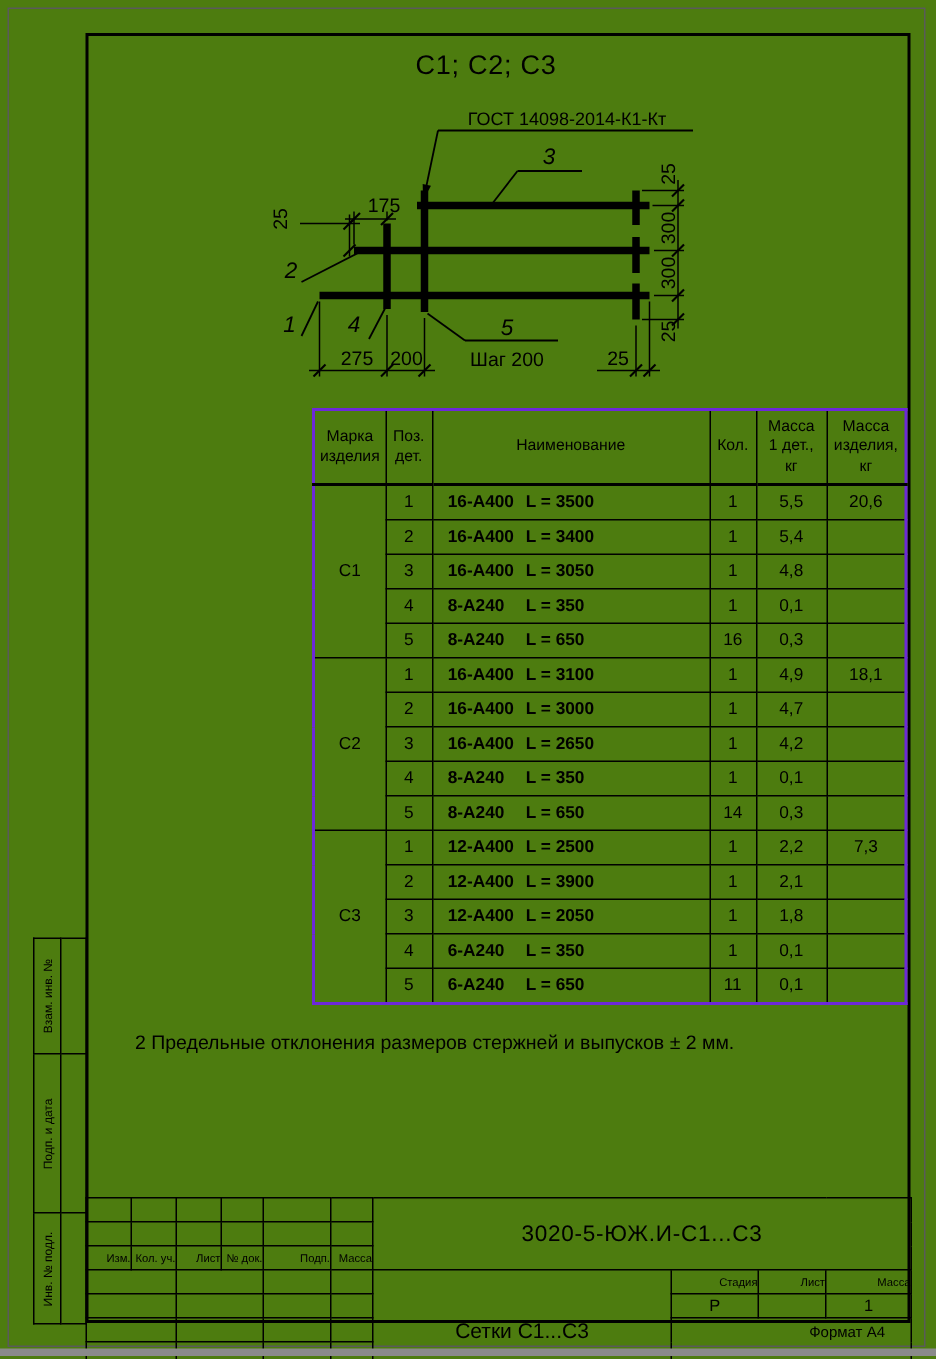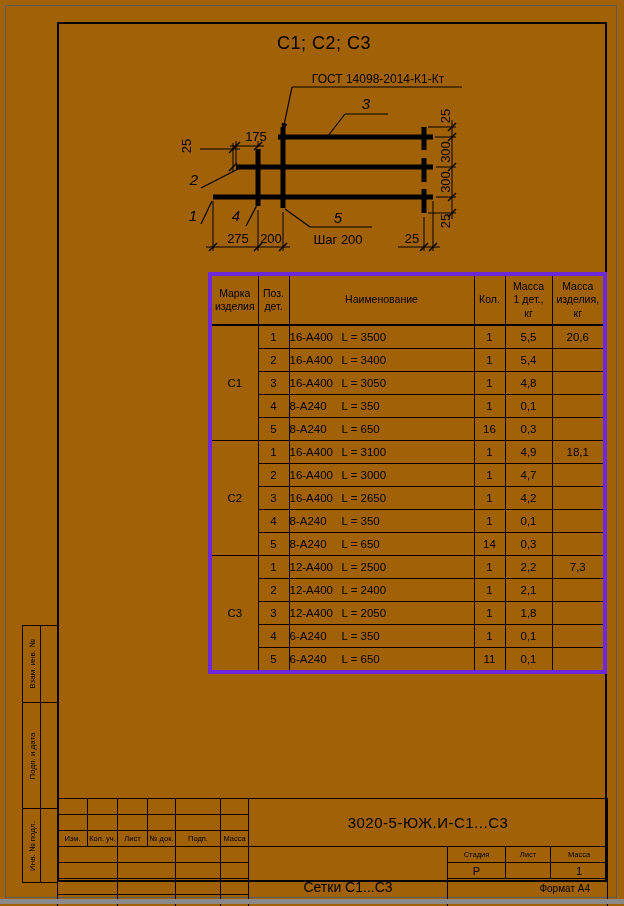--- a/index.html
+++ b/index.html
@@ -1,50 +1,50 @@
 <!DOCTYPE html>
 <html><head>
 <meta charset="utf-8">
 <style>
   html,body{margin:0;padding:0;background:#e8e8e8;}
-  .page{position:relative;width:624px;height:906px;background:#a16207;
+  .page{position:relative;width:624px;height:906px;background:#4d7c0f;
         font-family:"Liberation Sans",sans-serif;color:#000;overflow:hidden;}
   .outer-border{position:absolute;left:5px;top:5px;width:612px;height:893px;
         border:1px solid #5a5a5a;box-sizing:border-box;}
   .frame{position:absolute;left:57px;top:22px;width:550px;height:860px;
         border:2px solid #000;box-sizing:border-box;}
   .bottom-shadow{position:absolute;left:0;top:899px;width:624px;height:5px;background:#8a8a8a;}
   .sheet-title{position:absolute;left:244px;top:33px;width:160px;text-align:center;
         font-size:18px;letter-spacing:0.5px;}
   svg.schematic{position:absolute;left:0;top:0;}
   svg.schematic text{font-family:"Liberation Sans",sans-serif;fill:#000;}
   .dim-t{font-size:13px;}
   .pos-t{font-size:15px;font-style:italic;}
   .co-t{font-size:12px;}
 
   
   .spec-wrap{position:absolute;left:208px;top:272px;}
-  table.spec{border-collapse:collapse;table-layout:fixed;width:395px;border:4px solid #6d28d9;}
+  table.spec{border-collapse:collapse;table-layout:fixed;width:395px;border:2px solid #6d28d9;}
   table.spec th,table.spec td{border:1px solid #000;padding:0;text-align:center;
         font-size:11.5px;font-weight:normal;height:22px;overflow:hidden;vertical-align:middle;}
   table.spec th{height:48px;border-bottom:2px solid #000;font-size:10.5px;line-height:1.25;}
-  table.spec td.name{text-align:left;}
+  table.spec td.name{text-align:left;padding-left:10px;font-weight:bold;}
   table.spec td.name .nm1{display:inline-block;width:52px;}
 
   
   .notes{position:absolute;left:90px;top:684px;font-size:13px;line-height:22px;}
 
   
   table.tb{position:absolute;left:57px;top:798px;border-collapse:collapse;table-layout:fixed;width:550px;}
   table.tb td{border:1.5px solid #000;padding:0;text-align:center;vertical-align:middle;
         font-size:8px;height:15px;overflow:hidden;}
   table.tb td.doc-cell{font-size:15px;letter-spacing:0.5px;}
   table.tb td.product-cell{font-size:14px;}
   table.tb td.stage-val{font-size:11px;}
-  table.tb td.lbl{font-size:7.5px;}
+  table.tb td.lbl{font-size:7.5px;text-align:right;}
 
   
   table.strip{position:absolute;left:22px;top:625px;border-collapse:collapse;table-layout:fixed;width:35px;}
   table.strip td{border:1.5px solid #000;padding:0;position:relative;overflow:visible;}
   .rot{position:absolute;left:50%;top:50%;transform:translate(-50%,-50%) rotate(-90deg);
        white-space:nowrap;font-size:8px;}
 
   .fmt{position:absolute;left:450px;top:883px;width:140px;text-align:right;font-size:10px;}
 </style>
 </head>
@@ -256,21 +256,21 @@
       <tr>
         <td rowspan="5">С3</td>
         <td>1</td>
         <td class="name"><span class="nm1">12-А400</span><span>L = 2500</span></td>
         <td>1</td>
         <td>2,2</td>
         <td>7,3</td>
       </tr>
       <tr>
         <td>2</td>
-        <td class="name"><span class="nm1">12-А400</span><span>L = 2400</span></td>
+        <td class="name"><span class="nm1">12-А400</span><span>L = 3900</span></td>
         <td>1</td>
         <td>2,1</td>
         <td></td>
       </tr>
       <tr>
         <td>3</td>
         <td class="name"><span class="nm1">12-А400</span><span>L = 2050</span></td>
         <td>1</td>
         <td>1,8</td>
         <td></td>
@@ -287,20 +287,21 @@
         <td class="name"><span class="nm1">6-А240</span><span>L = 650</span></td>
         <td>11</td>
         <td>0,1</td>
         <td></td>
       </tr>
     </tbody>
       </table>
   </div>
 
   <div class="notes">
+    <div>2 Предельные отклонения размеров стержней и выпусков ± 2 мм.</div>
   </div>
 
   <table class="tb">
     <colgroup>
       <col style="width:30px">
         <col style="width:30px">
         <col style="width:30px">
       <col style="width:28px">
         <col style="width:45px">
         <col style="width:28px">

